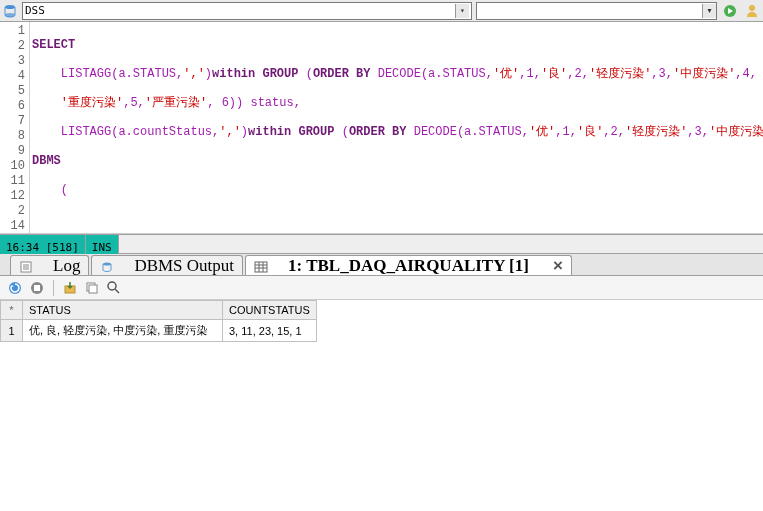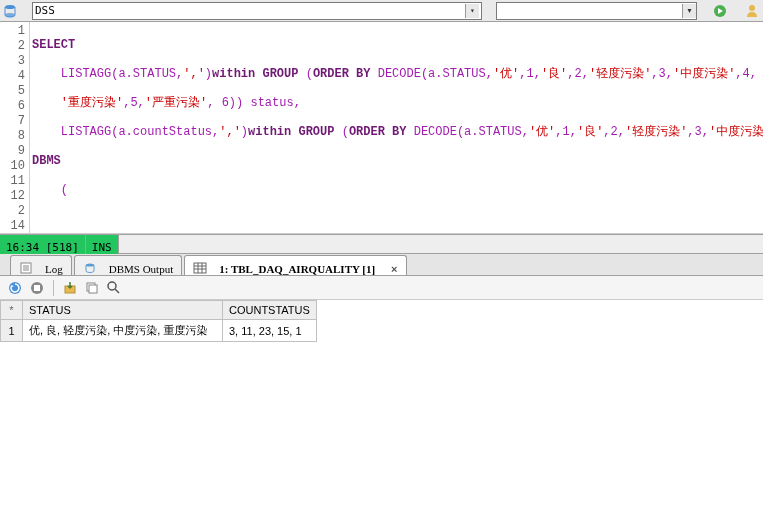--- a/index.html
+++ b/index.html
@@ -1,33 +1,33 @@
 <!DOCTYPE html>
 <html><head>
 <meta charset="utf-8">
 <style>
 * { margin: 0; padding: 0; box-sizing: border-box; }
 body { font-family: "Microsoft YaHei", Arial, sans-serif; font-size: 11px; background: #f0f0f0; width: 763px; height: 511px; overflow: hidden; display: flex; flex-direction: column; }
-.toolbar { height: 22px; background: #eaeaea; border-bottom: 1px solid #a0a0a0; display: flex; align-items: center; gap: 14px; padding: 0 2px; }
+.toolbar { height: 22px; background: #eaeaea; border-bottom: 1px solid #a0a0a0; display: flex; align-items: center; gap: 4px; padding: 0 2px; }
 .db-icon { width: 16px; height: 16px; display: inline-block; }
 .db-select { flex: 0 0 450px; height: 18px; border: 1px solid #7a7a7a; background: #fff; font-family: monospace; font-size: 11px; padding: 0 2px; display: flex; align-items: center; justify-content: space-between; }
 .dropdown-arrow { width: 14px; height: 14px; background: #e8e8e8; border-left: 1px solid #999; display: flex; align-items: center; justify-content: center; font-size: 8px; color: #333; }
 .second-select { flex: 1; height: 18px; border: 1px solid #7a7a7a; background: #fff; display: flex; align-items: center; justify-content: flex-end; }
 .editor-wrap { flex: 1; display: flex; background: #fff; border-bottom: 1px solid #ccc; overflow: hidden; }
 .gutter { width: 30px; background: #fff; border-right: 1px solid #d0d0d0; text-align: right; padding: 2px 4px 0 0; font-family: "Courier New", monospace; font-size: 12px; color: #666; }
 .gutter div { height: 15px; line-height: 15px; }
 .editor { flex: 1; padding: 2px 0 0 2px; font-family: "Courier New", monospace; font-size: 12px; white-space: pre; overflow: auto; }
 .editor .line { height: 15px; line-height: 15px; }
 .kw { color: #701a75; font-weight: bold; }
 .str { color: #cc0000; }
 .pln { color: #a21caf; }
 .statusbar { height: 20px; background: #eee; border-top: 1px solid #a0a0a0; border-bottom: 1px solid #a0a0a0; display: flex; align-items: stretch; font-family: monospace; font-size: 11px; }
-.statusbar .cell { border-right: 1px solid #a0a0a0; padding: 12px 6px; display: flex; align-items: center; background: #22c55e; }
+.statusbar .cell { border-right: 1px solid #a0a0a0; padding: 12px 6px; display: flex; align-items: center; background: #14b8a6; }
 .tabs { height: 22px; background: #e5e5e5; border-bottom: 1px solid #a0a0a0; display: flex; align-items: flex-end; padding-left: 10px; }
-.tab { height: 20px; border: 1px solid #999; border-bottom: none; border-radius: 3px 3px 0 0; padding: 0 8px; display: flex; align-items: flex-end; gap: 12px; background: #f0f0f0; margin-right: 2px; font-family: "Microsoft YaHei"; font-size: 11px; cursor: pointer; }
+.tab { height: 20px; border: 1px solid #999; border-bottom: none; border-radius: 3px 3px 0 0; padding: 0 8px; display: flex; align-items: center; gap: 20px; background: #f0f0f0; margin-right: 2px; font-family: "Microsoft YaHei"; font-size: 17px; cursor: pointer; }
 .tab.active { background: #fff; font-weight: bold; }
 .tab-icon { width: 14px; height: 14px; }
 .tab .close { font-family: Arial; font-weight: bold; color: #555; margin-left: 4px; }
 .result-toolbar { height: 24px; background: #f5f5f5; border-bottom: 1px solid #ccc; display: flex; align-items: center; gap: 4px; padding: 0 6px; }
 .tbtn { width: 18px; height: 18px; display: flex; align-items: center; justify-content: center; cursor: pointer; }
 .results { flex: 1; background: #fff; overflow: auto; }
 .grid { border-collapse: collapse; font-size: 11px; }
 .grid th, .grid td { border: 1px solid #c0c0c0; padding: 3px 6px; text-align: left; }
 .grid th { background: #eee; font-weight: normal; }
 .grid .rowhead { background: #eee; text-align: center; width: 22px; }

